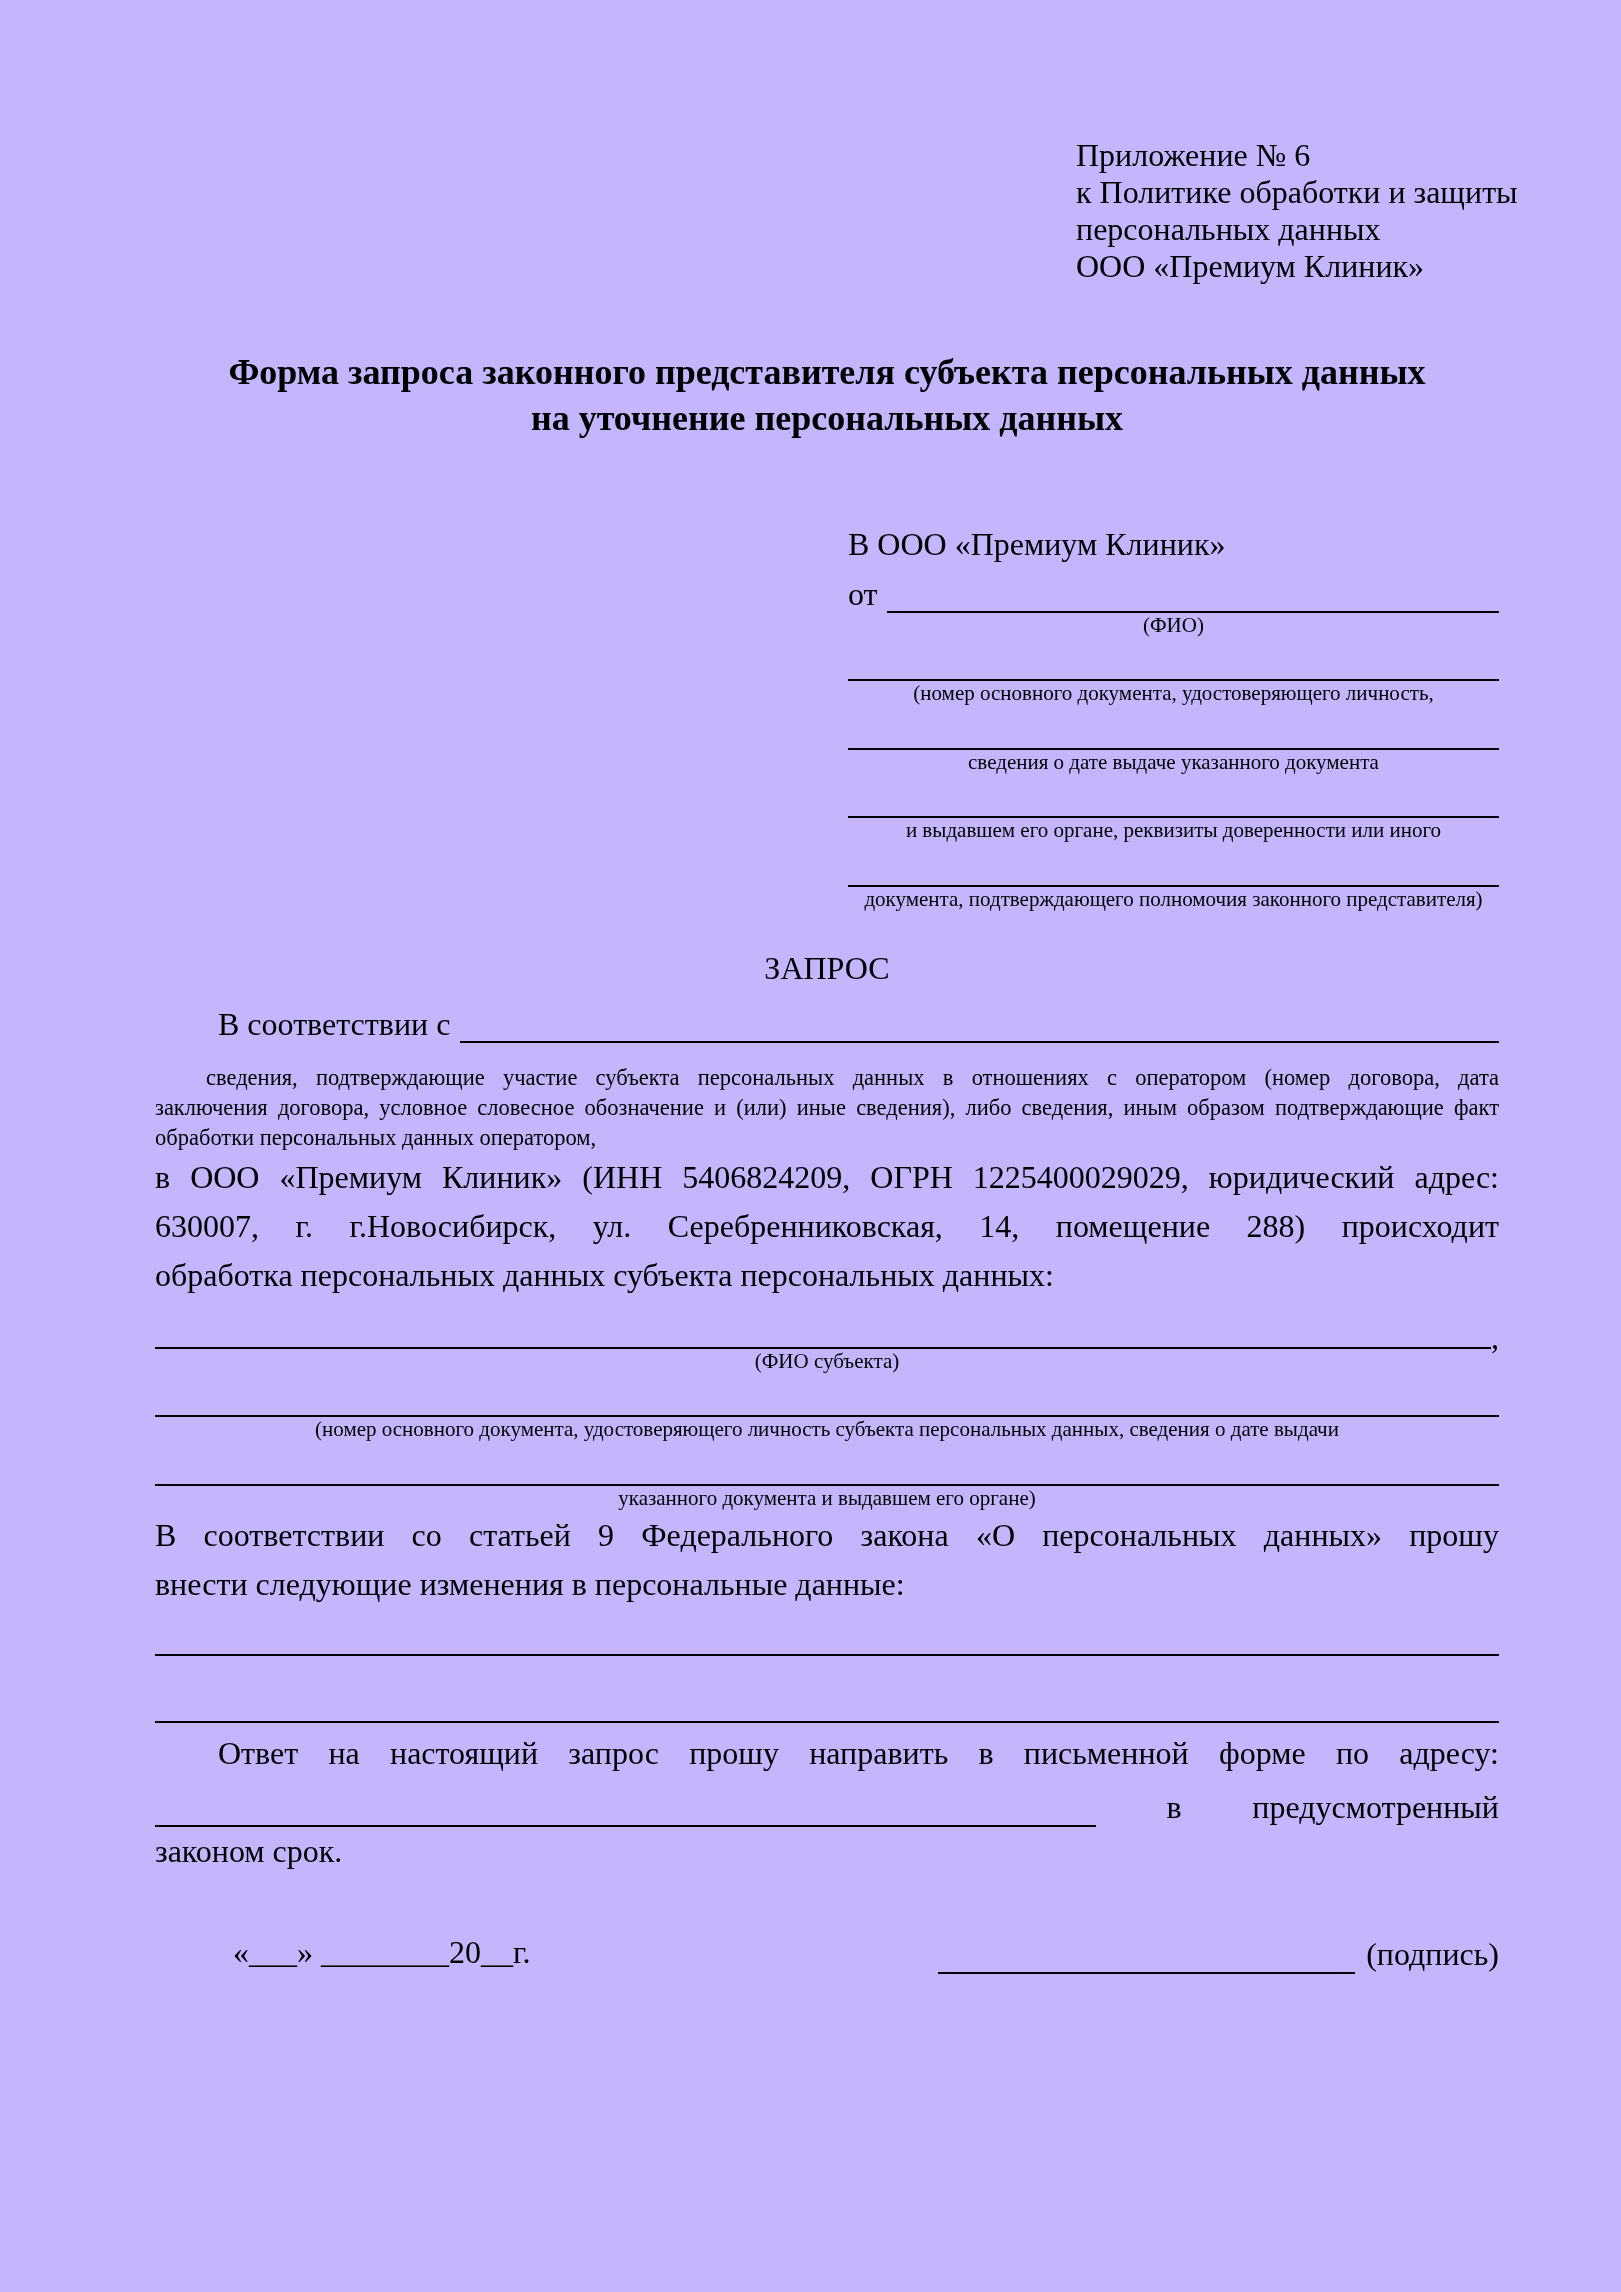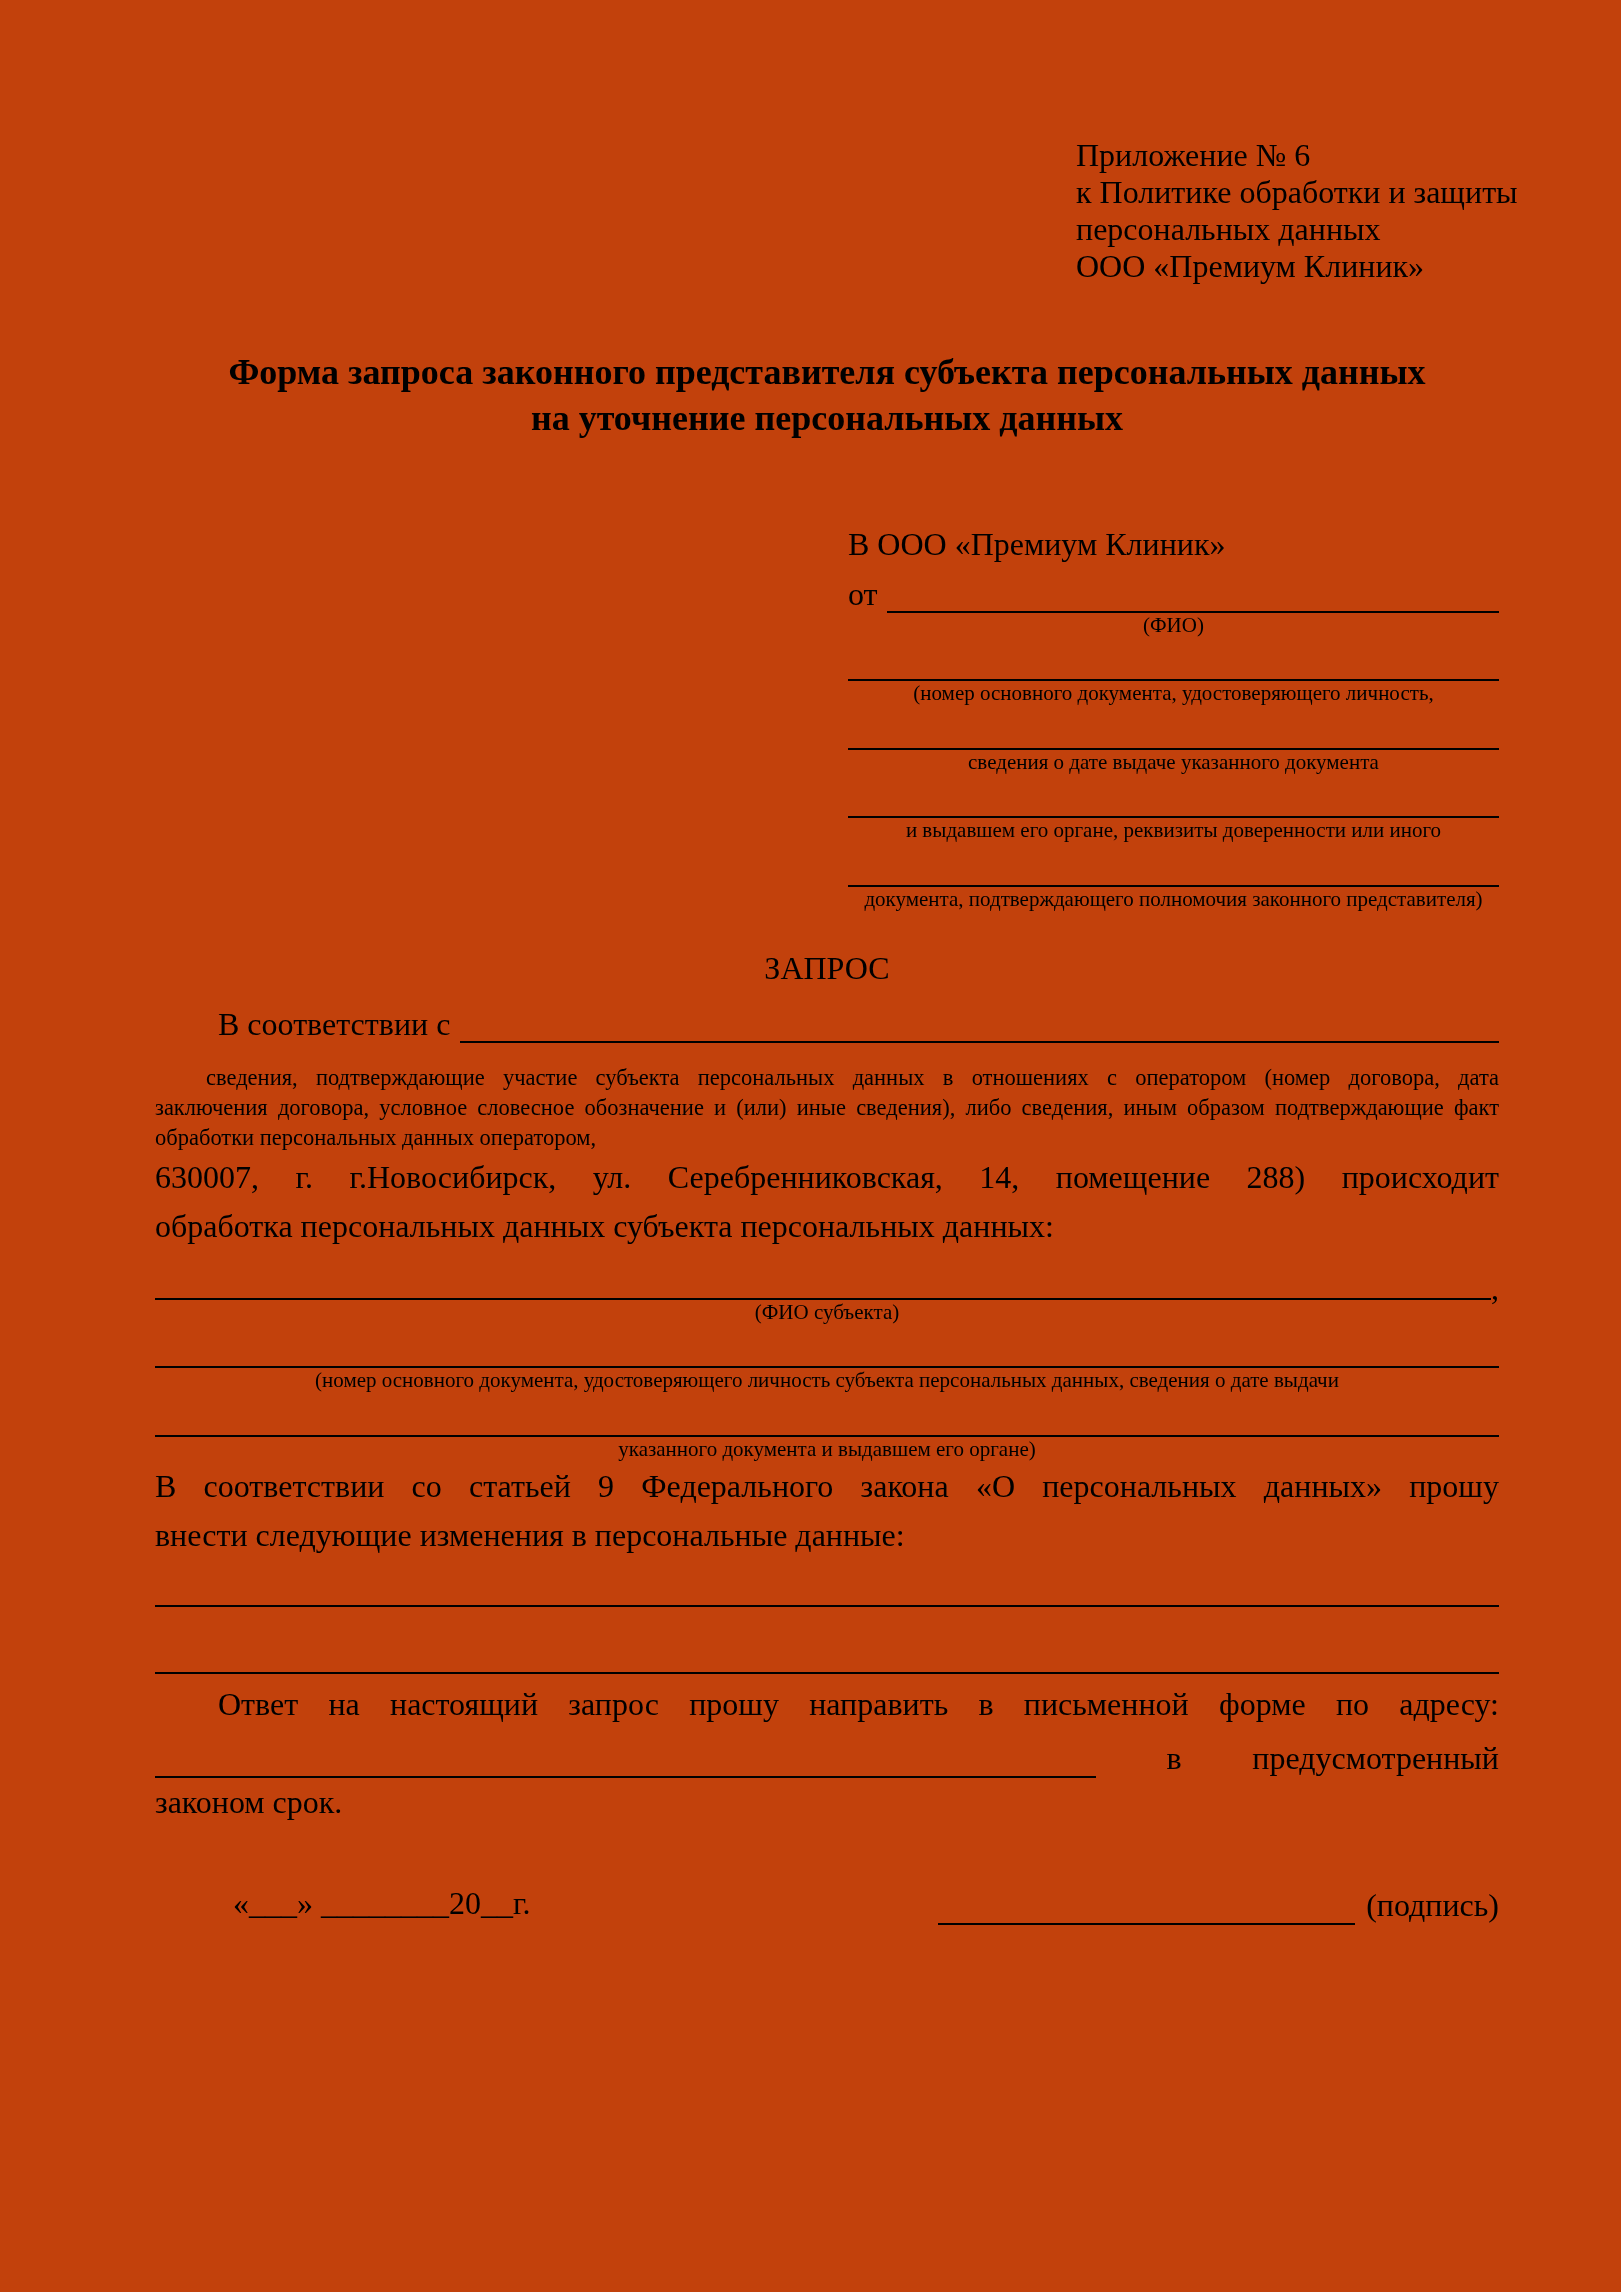--- a/index.html
+++ b/index.html
@@ -4,21 +4,21 @@
 <style>
   html, body {
     margin: 0;
     padding: 0;
     background: #ffffff;
   }
   .page {
     position: relative;
     width: 1621px;
     height: 2293px;
-    background: #c2410c;
+    background: #c4b5fd;
     color: #000000;
     font-family: "Liberation Serif", "DejaVu Serif", serif;
     font-size: 32px;
     box-sizing: border-box;
     padding: 137px 122px 0 155px;
     overflow: hidden;
   }
 
   
   .appendix {
@@ -175,20 +175,21 @@
     <div class="fill-line"></div>
   </div>
 
   <div class="small-caption">
     <div class="jline indent-s">сведения, подтверждающие участие субъекта персональных данных в отношениях с оператором (номер договора, дата</div>
     <div class="jline">заключения договора, условное словесное обозначение и (или) иные сведения), либо сведения, иным образом подтверждающие факт</div>
     <div>обработки персональных данных оператором,</div>
   </div>
 
   <div class="body-para">
+    <div class="jline">в ООО «Премиум Клиник» (ИНН 5406824209, ОГРН 1225400029029, юридический адрес:</div>
     <div class="jline">630007, г. г.Новосибирск, ул. Серебренниковская, 14, помещение 288) происходит</div>
     <div>обработка персональных данных субъекта персональных данных:</div>
   </div>
 
   <div class="flex-row subject-row">
     <div class="fill-line"></div>
     <span class="subject-comma">,</span>
   </div>
   <div class="cap">(ФИО субъекта)</div>
 

